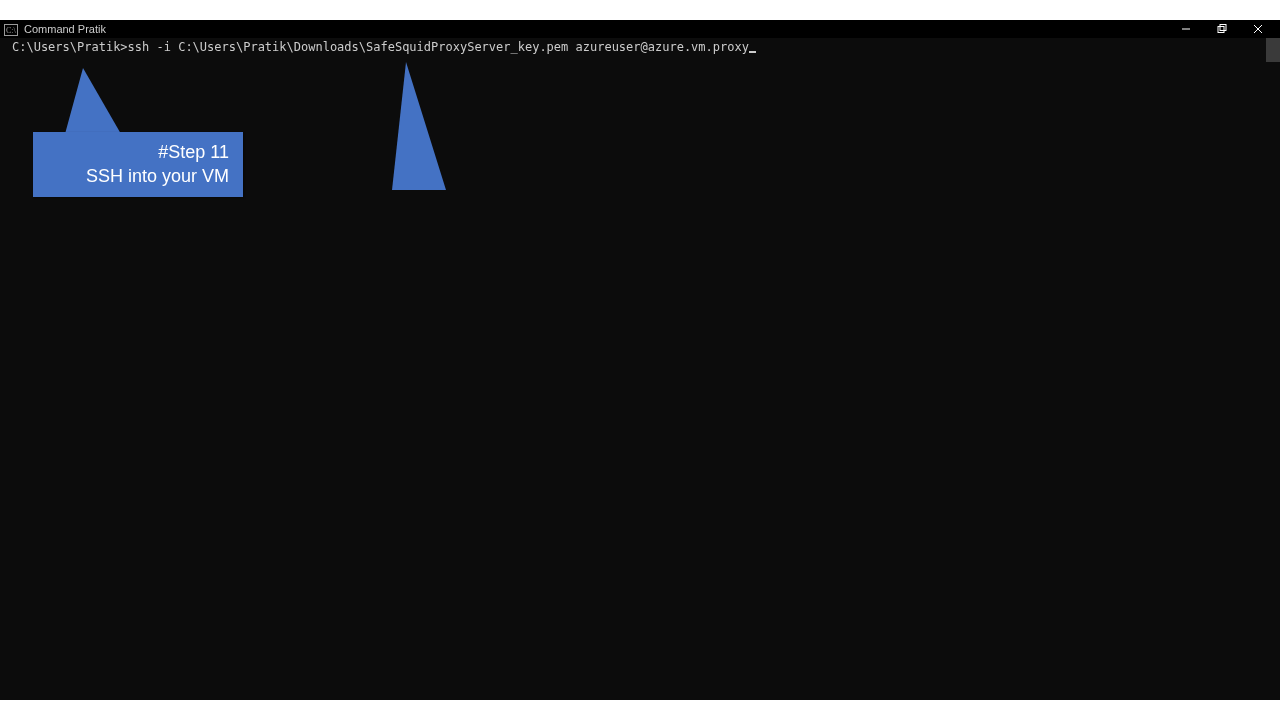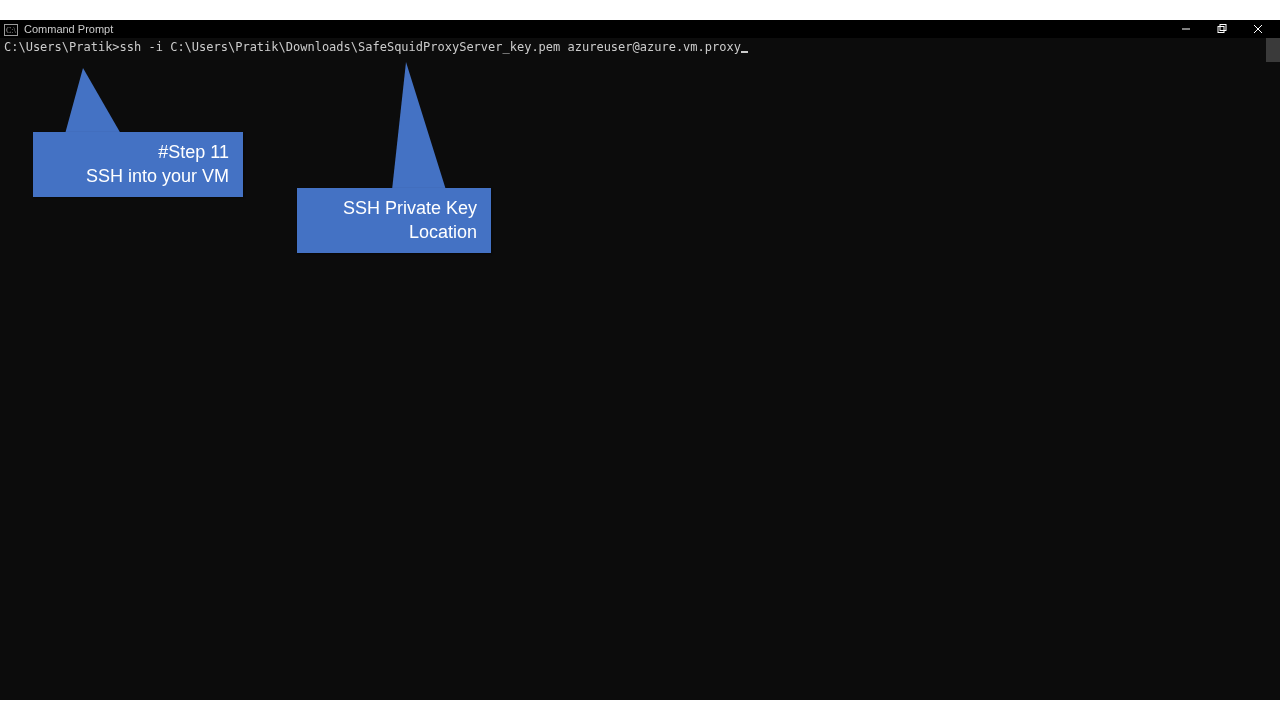--- a/index.html
+++ b/index.html
@@ -51,21 +51,21 @@
     width: 100%;
     height: calc(100% - 18px);
     background: #0c0c0c;
     color: #cccccc;
     font-family: Consolas, "Courier New", monospace;
     font-size: 12px;
     line-height: 14px;
   }
   .terminal pre {
     margin: 0;
-    padding: 2px 4px;
+    padding: 2px 12px;
     white-space: pre;
   }
   .scrollbar {
     position: absolute;
     right: 0;
     top: 0;
     width: 14px;
     height: 100%;
     background: #0c0c0c;
   }
@@ -136,21 +136,21 @@
 
 <div class="window">
 
   <div class="titlebar">
     <span class="icon">
       <svg width="14" height="12" viewBox="0 0 14 12">
         <rect x="0.5" y="0.5" width="13" height="11" fill="none" stroke="#999" stroke-width="1"></rect>
         <text x="2" y="9" font-size="8" fill="#999" font-family="Consolas">C:\</text>
       </svg>
     </span>
-    <span>Command Prompt</span>
+    <span>Command Pratik</span>
     <span class="spacer"></span>
     <div class="win-controls">
       <div class="win-btn">
         <svg width="10" height="10" viewBox="0 0 10 10">
             <line x1="1" y1="5" x2="9" y2="5" stroke="#fff" stroke-width="1"></line>
           </svg>
       </div>
       <div class="win-btn">
         <svg width="10" height="10" viewBox="0 0 10 10">
           <rect x="1" y="2.5" width="6" height="6" fill="none" stroke="#fff" stroke-width="1"></rect>
@@ -174,18 +174,14 @@
     </div>
   </div>
 
   <div id="c1-ptr" class="ptr"></div>
   <div id="callout1" class="callout">
     <div class="wrap">#Step 11
 SSH into your VM</div>
   </div>
 
   <div id="c2-ptr" class="ptr"></div>
-  <div id="callout2" class="callout">
-    <div class="wrap">SSH Private Key
-Location</div>
-  </div>
 
 </div>
 
 </body></html>

